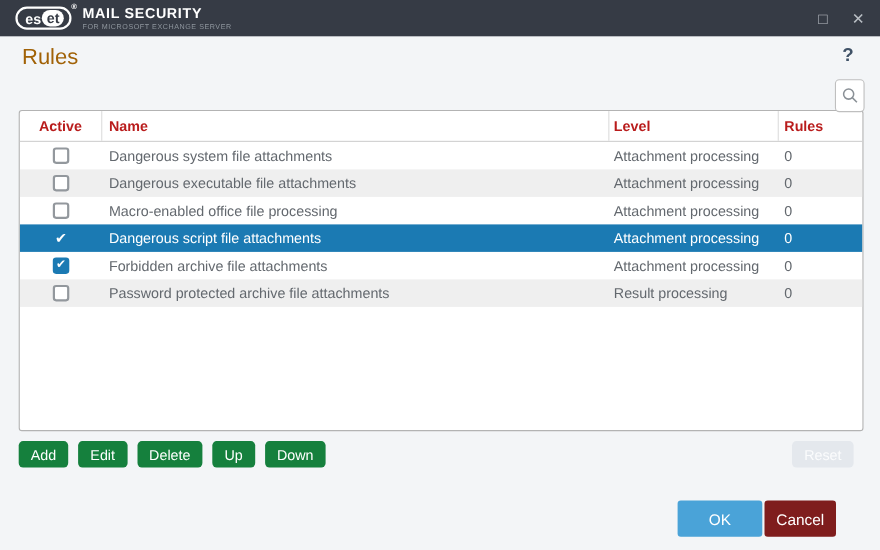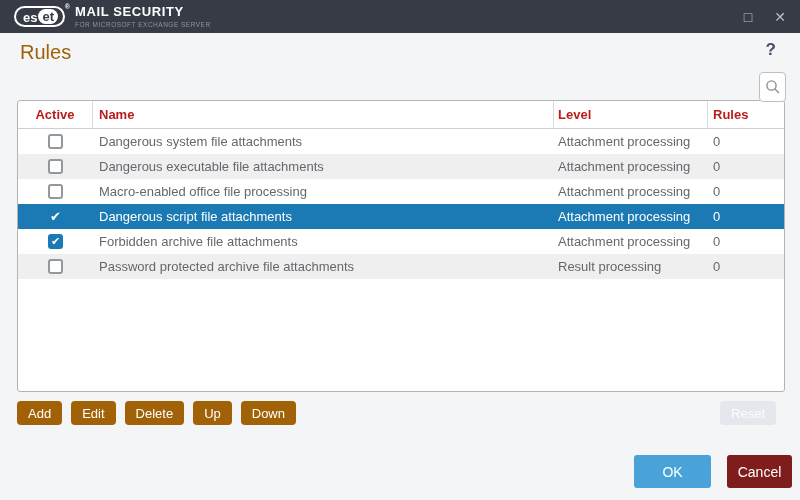--- a/index.html
+++ b/index.html
@@ -48,26 +48,26 @@
   .cell-hits { flex:1; padding-left:5px; }
 
   .checkbox { width:15px; height:15px; border:2px solid #93989d; border-radius:3px; background:#fff;
               display:flex; align-items:center; justify-content:center; font-size:11px; line-height:1;
               color:transparent; cursor:default; }
   .checkbox.checked { background:#1b7ab3; border-color:#1b7ab3; color:#ffffff; }
   .row.selected .checkbox { background:transparent; border-color:transparent; color:#ffffff; font-size:13px; }
 
   
   .actions { position:absolute; top:401px; left:17px; right:24px; display:flex; gap:9px; align-items:center; }
-  .btn { background:#a16207; color:#fff; border:none; border-radius:4px; height:24px; padding:0 11px;
+  .btn { background:#15803d; color:#fff; border:none; border-radius:4px; height:24px; padding:0 11px;
          font-size:13px; font-family:inherit; cursor:default; }
   .btn-reset { margin-left:auto; background:#e4e8ed; color:#fbfcfd; }
 
   
-  .footer { position:absolute; top:455px; right:8px; display:flex; gap:16px; }
+  .footer { position:absolute; top:455px; right:40px; display:flex; gap:2px; }
   .btn-ok { width:77px; height:33px; background:#4aa3d8; color:#fff; border:none; border-radius:3px;
             font-size:14px; font-family:inherit; cursor:default; }
   .btn-cancel { width:65px; height:33px; background:#7f1d1d; color:#fff; border:none; border-radius:3px;
                 font-size:14px; font-family:inherit; cursor:default; }
 </style>
 </head>
 <body>
 
 <div class="window">
 

